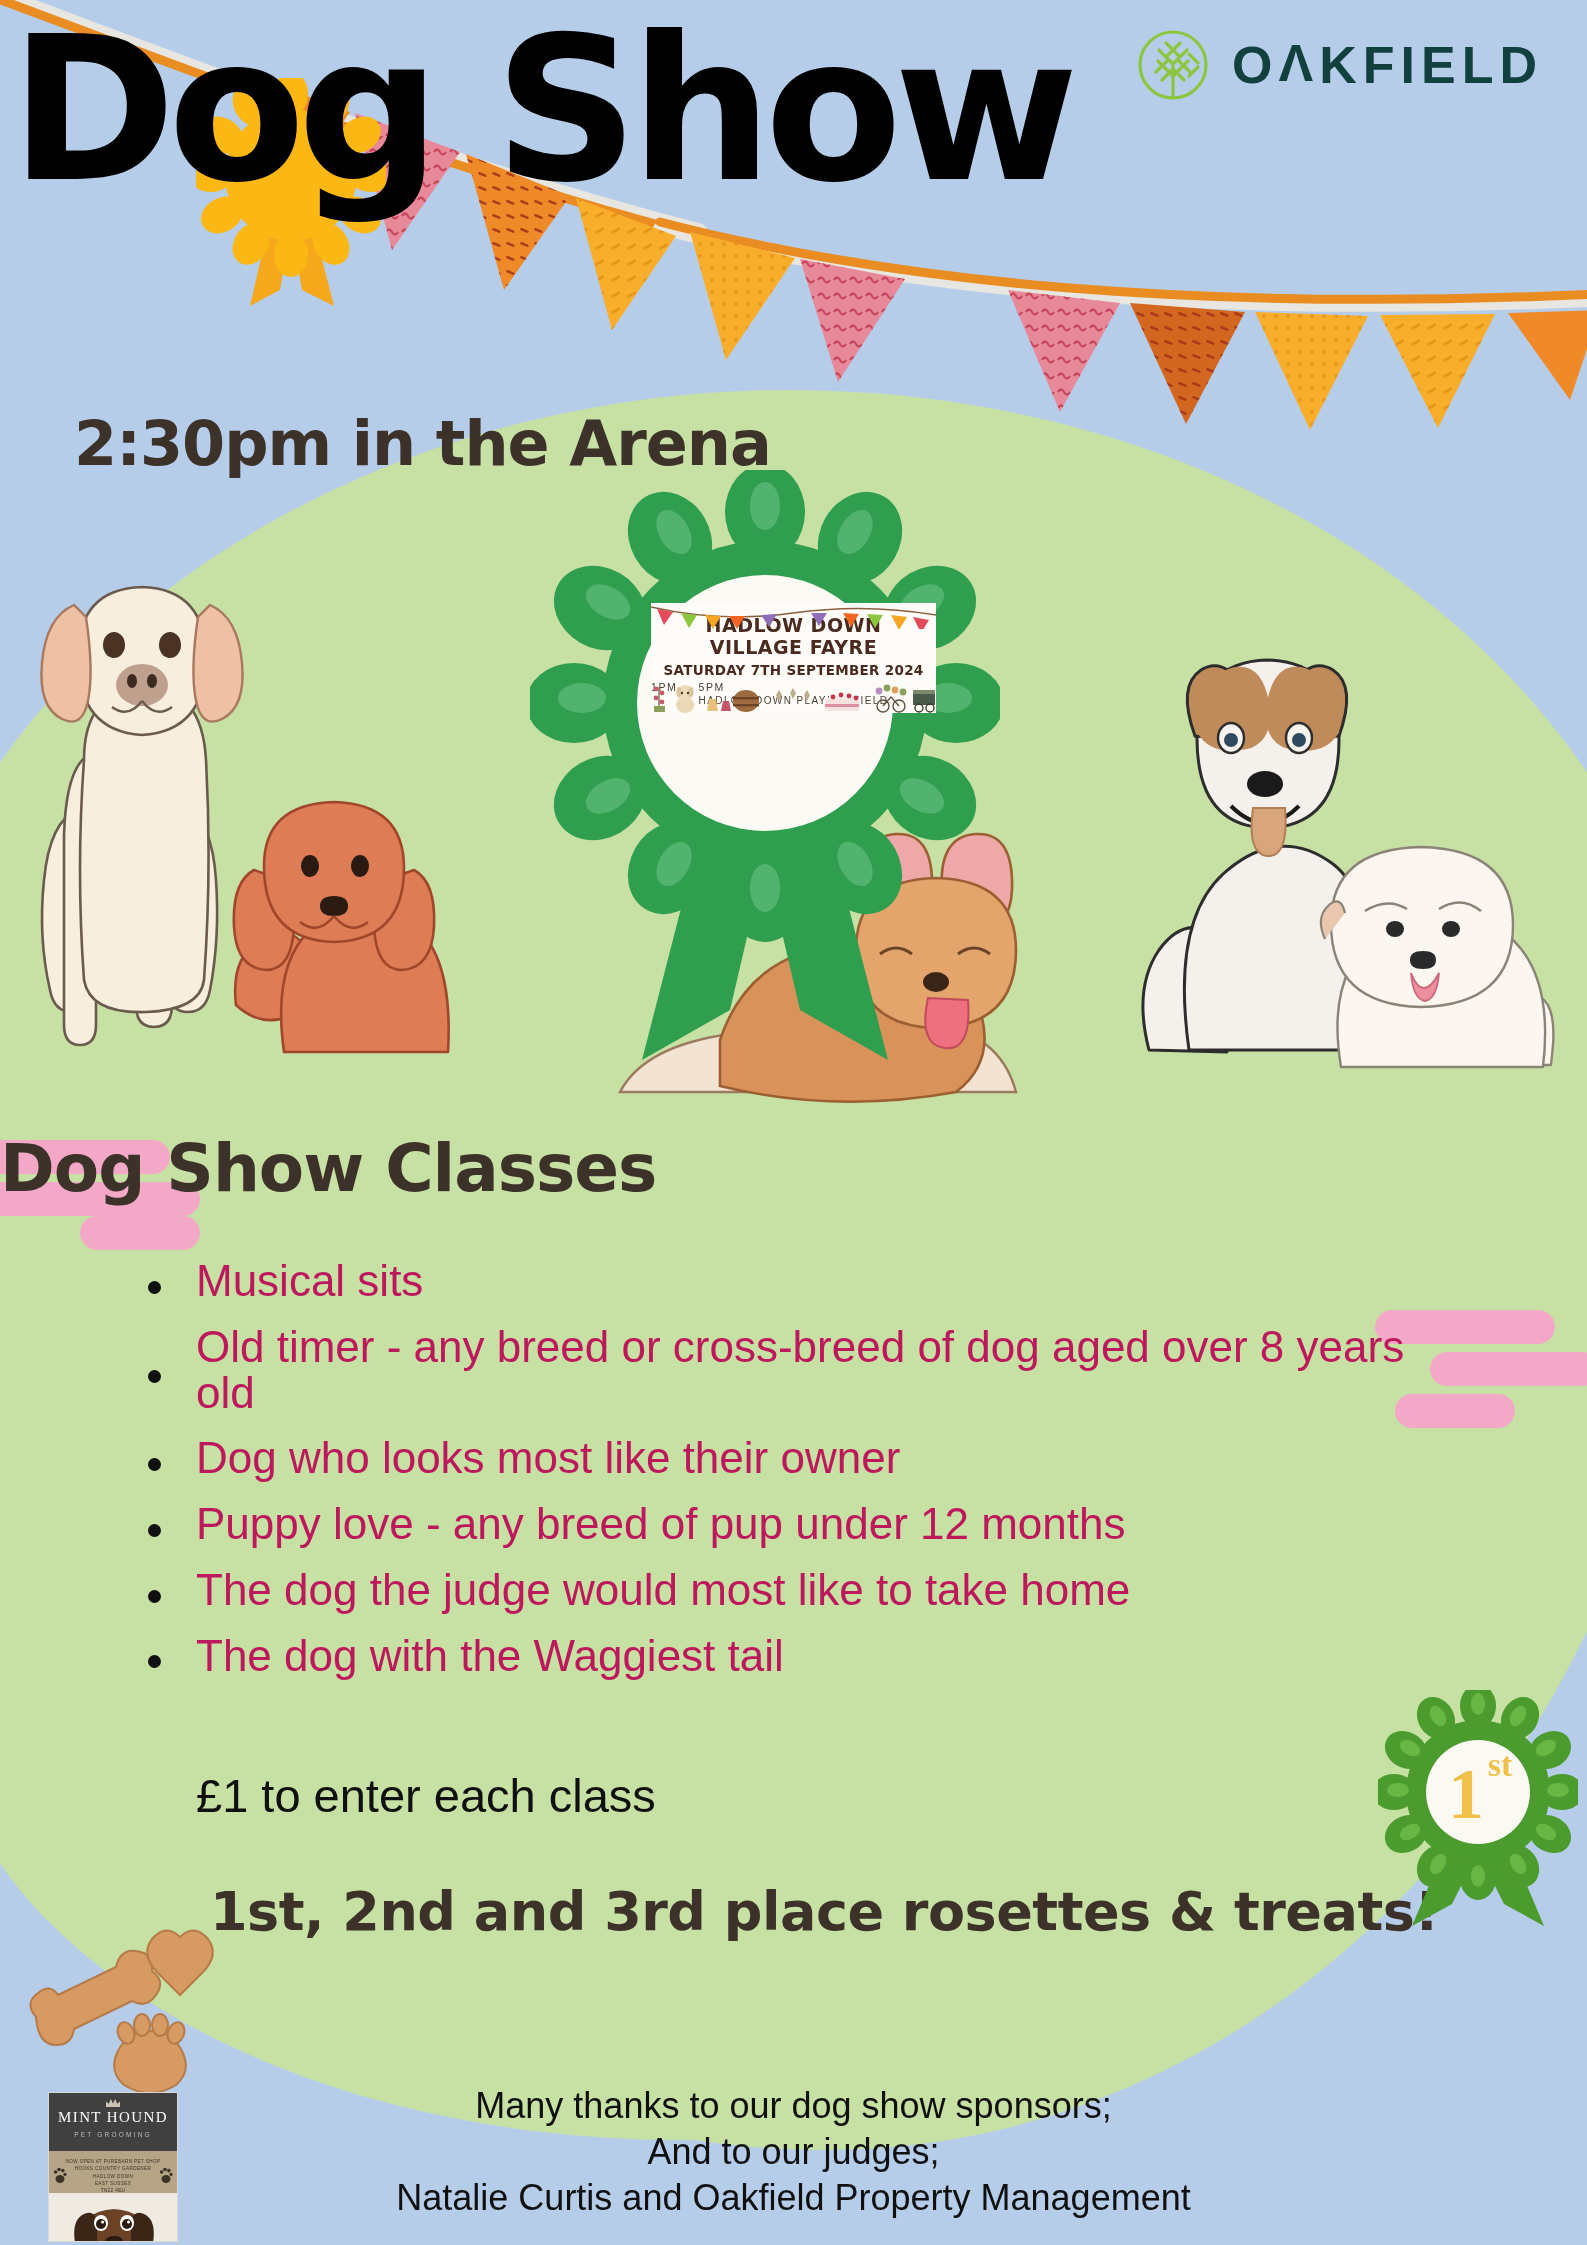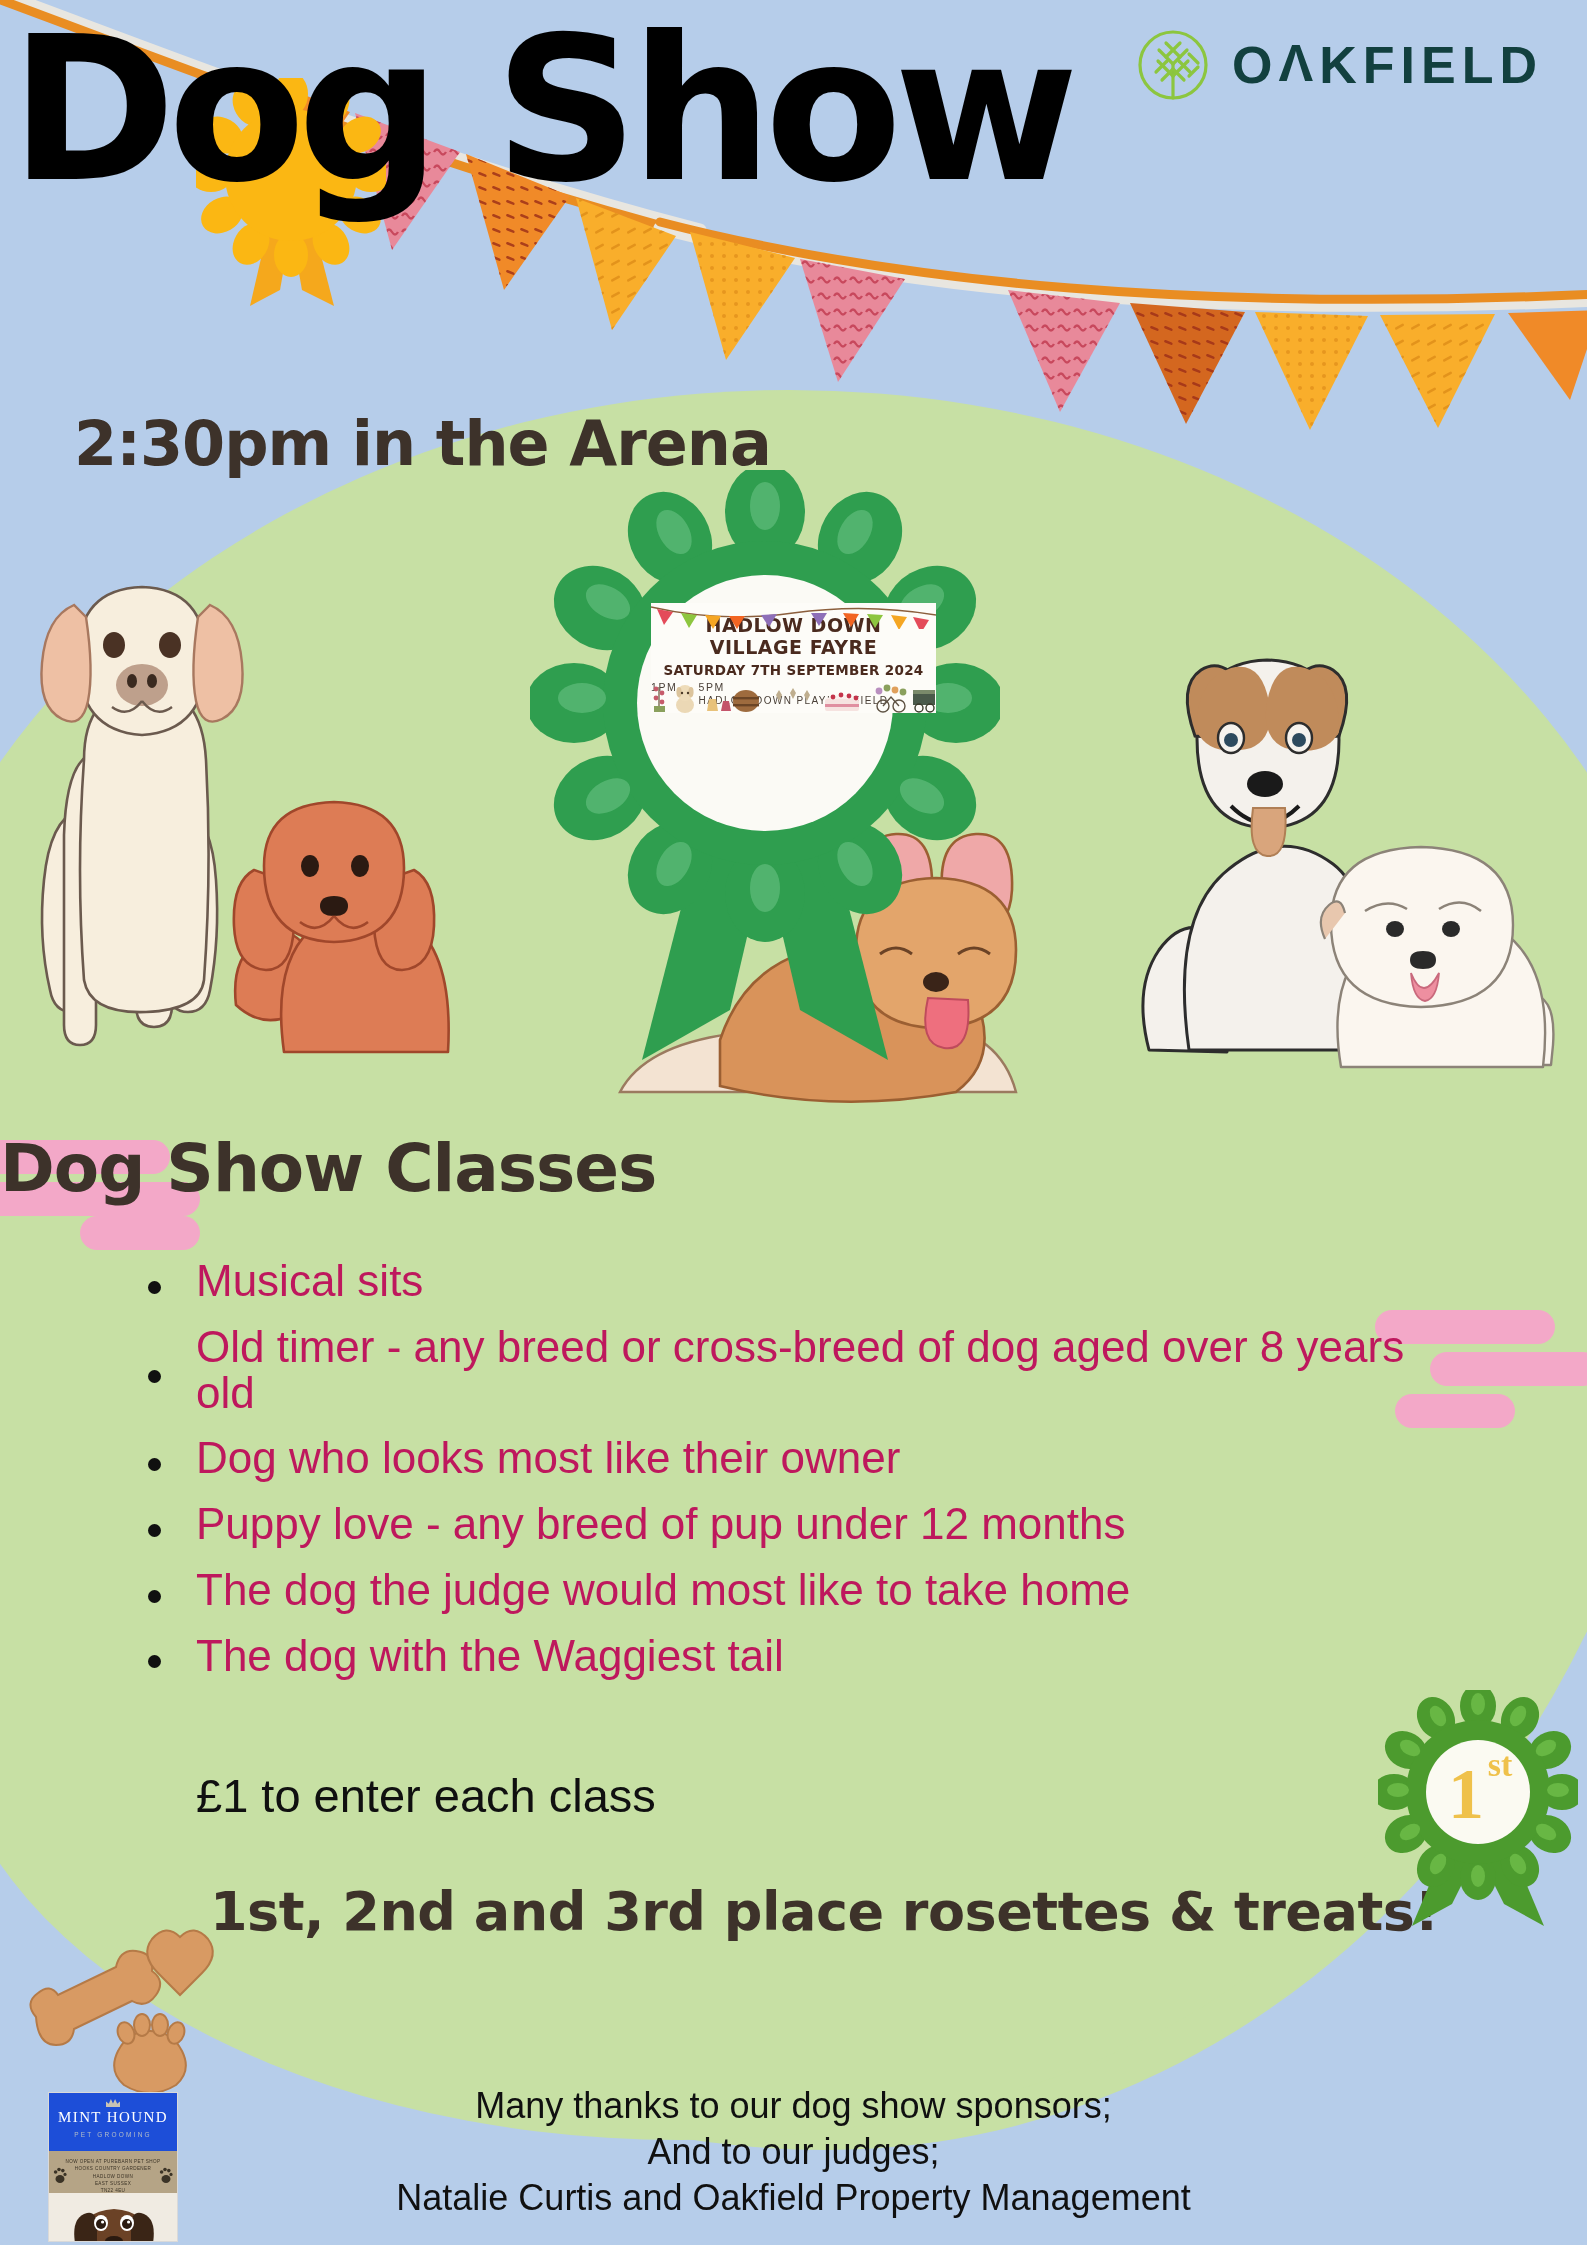--- a/index.html
+++ b/index.html
@@ -249,21 +249,21 @@
     position: absolute;
     left: 48px;
     top: 2092px;
     width: 130px;
     height: 150px;
     background: #ffffff;
     z-index: 26;
     overflow: hidden;
     border: 1px solid #d9d9d9;
   }
-  .mh-head { background: #1d4ed8; height: 58px; position: relative; }
+  .mh-head { background: #404040; height: 58px; position: relative; }
   .mh-crown {
     position: absolute; left: 50%; top: 6px; transform: translateX(-50%);
     width: 14px; height: 8px; background: #c9c3b4;
     clip-path: polygon(0% 100%, 0% 30%, 20% 60%, 35% 0%, 50% 55%, 65% 0%, 80% 60%, 100% 30%, 100% 100%);
   }
   .mh-title {
     position: absolute; left: 0; right: 0; top: 16px;
     text-align: center;
     font-family: "Liberation Serif", serif;
     font-size: 15px;

